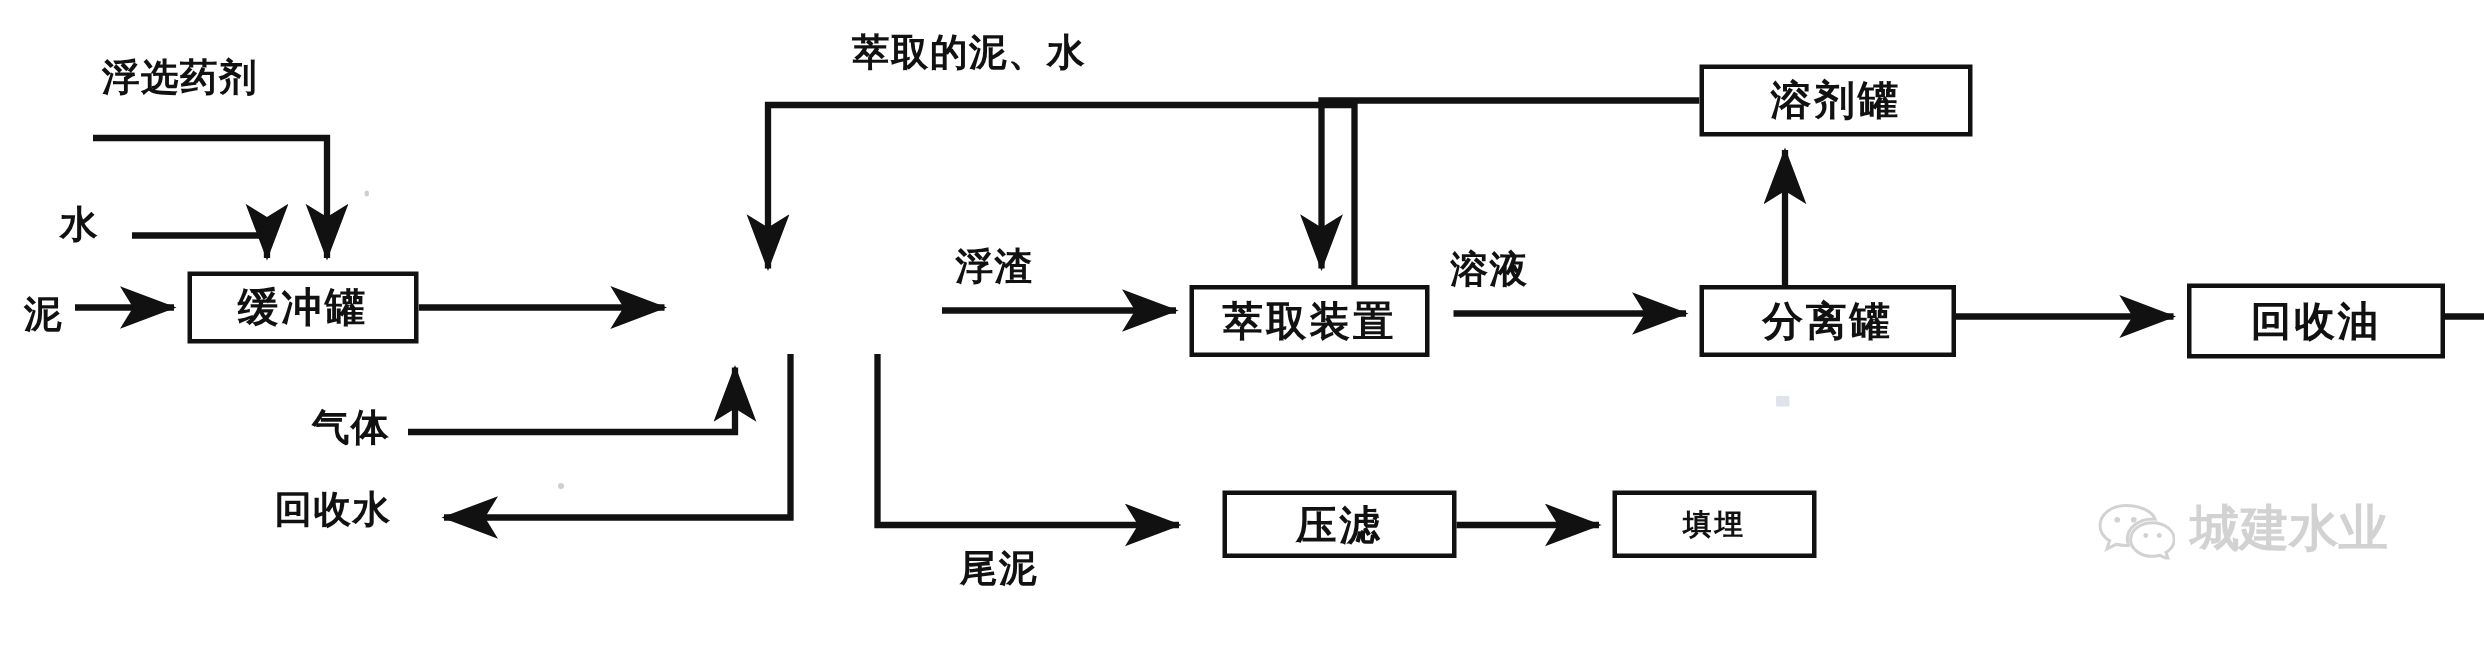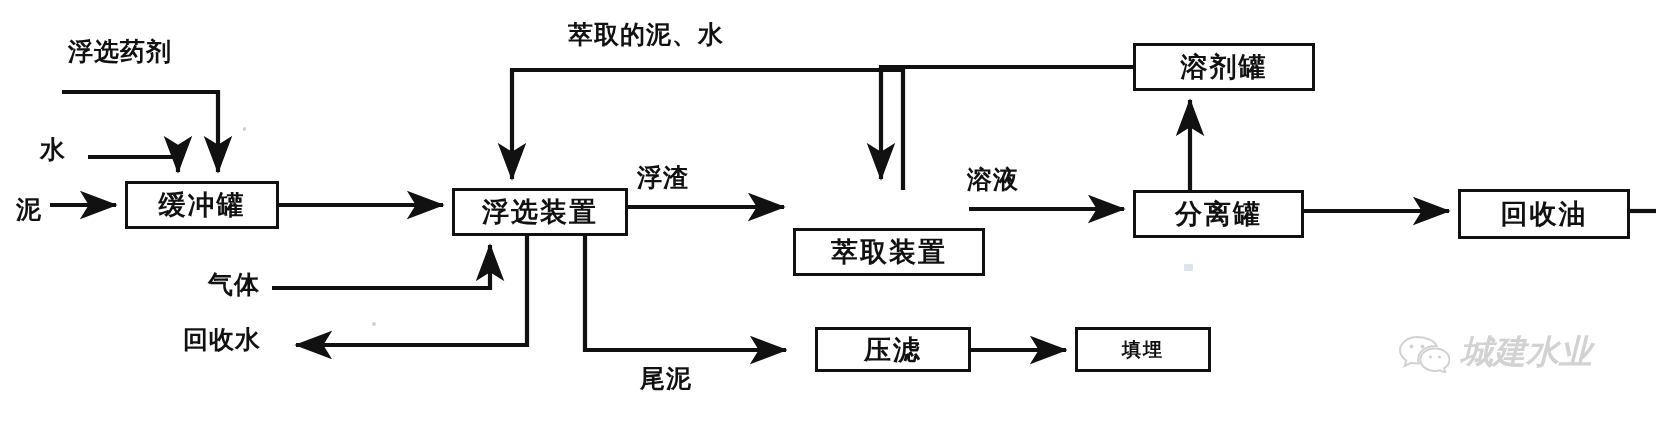--- a/index.html
+++ b/index.html
@@ -60,25 +60,22 @@
       <path d="M585,236 L585,350 L786,350" marker-end="url(#ah)"></path>
 
       <path d="M951,350 L1066,350" marker-end="url(#ah)"></path>
     </g>
   </svg>
 
   <div class="node" style="left:125px;top:181px;width:154px;height:48px;font-size:27px;">
     <span>缓冲罐</span>
   </div>
 
-  <div class="node" style="left:452px;top:188px;width:176px;height:48px;font-size:27px;">
-    <span>浮选装置</span>
-  </div>
 
-  <div class="node" style="left:793px;top:190px;width:192px;height:48px;font-size:27px;margin-top:38px;">
+  <div class="node" style="left:793px;top:190px;width:160px;height:48px;font-size:27px;">
     <span>萃取装置</span>
   </div>
 
   <div class="node" style="left:1133px;top:190px;width:171px;height:48px;font-size:27px;">
     <span>分离罐</span>
   </div>
 
   <div class="node" style="left:1458px;top:189px;width:172px;height:50px;font-size:27px;">
     <span>回收油</span>
   </div>
@@ -110,21 +107,21 @@
   <div class="lbl" style="left:208px;top:268px;font-size:25px;">气体</div>
 
   <div class="lbl" style="left:183px;top:323px;font-size:25px;">回收水</div>
 
   <div class="lbl" style="left:640px;top:362px;font-size:25px;">尾泥</div>
 
   <div class="speck" style="left:243px;top:127px;width:3px;height:4px;"></div>
   <div class="speck" style="left:372px;top:322px;width:4px;height:4px;"></div>
   <div class="speck" style="left:1184px;top:264px;width:9px;height:7px;border-radius:1px;background:#dfe4ec;"></div>
 
-  <div class="wm" style="left:1398px;top:330px;font-size:33px;font-style:italic;">
+  <div class="wm" style="left:1398px;top:330px;font-size:33px;">
     <span>
       <svg width="52" height="40" viewBox="0 0 52 40" xmlns="http://www.w3.org/2000/svg">
         <path d="M19 4C9.6 4 2 10 2 17.3c0 4.1 2.5 7.8 6.4 10.2L6.6 33l6.3-3.2c1.9.5 3.9.8 6.1.8
                  .7 0 1.4 0 2-.1-.5-1.3-.8-2.6-.8-4C20.2 18.7 27.9 13 37.2 13c.5 0 1 0 1.5.1
                  C37 7.9 28.8 4 19 4z" fill="none" stroke="#d2d2d2" stroke-width="2"></path>
         <circle cx="13.5" cy="13.5" r="1.9" fill="#d2d2d2"></circle>
         <circle cx="24.5" cy="13.5" r="1.9" fill="#d2d2d2"></circle>
         <path d="M37 15.5c-8.1 0-14.6 5-14.6 11.2 0 6.2 6.5 11.2 14.6 11.2 1.8 0 3.5-.2 5.1-.7
                  l5.4 2.7-1.5-4.6c3.3-2 5.5-5.1 5.5-8.6 0-6.2-6.5-11.2-14.5-11.2z" fill="none" stroke="#d2d2d2" stroke-width="2"></path>
         <circle cx="32.5" cy="24" r="1.6" fill="#d2d2d2"></circle>

